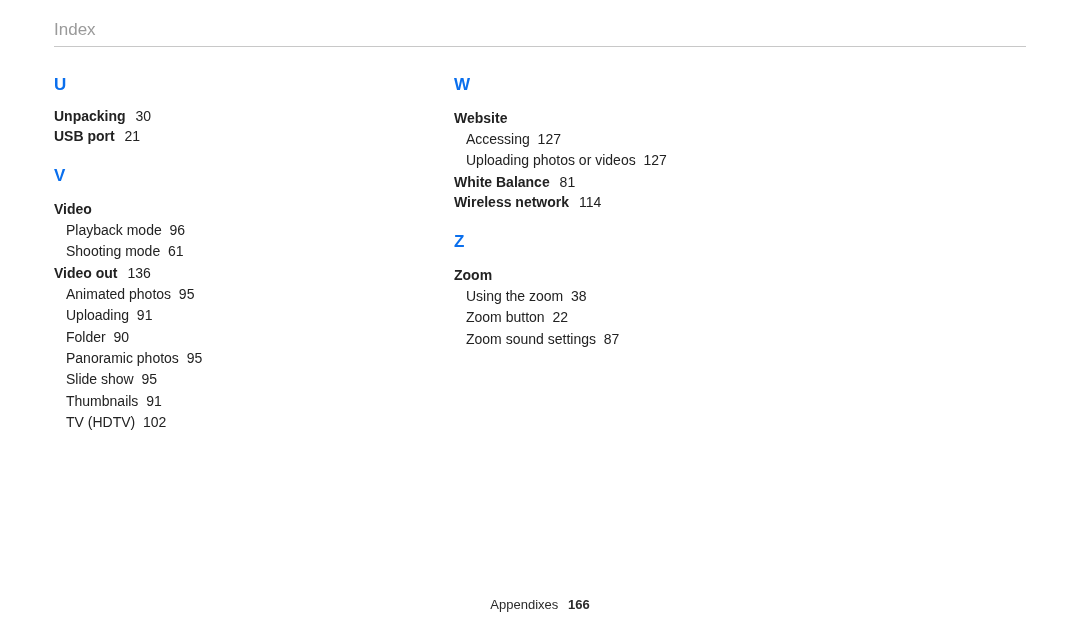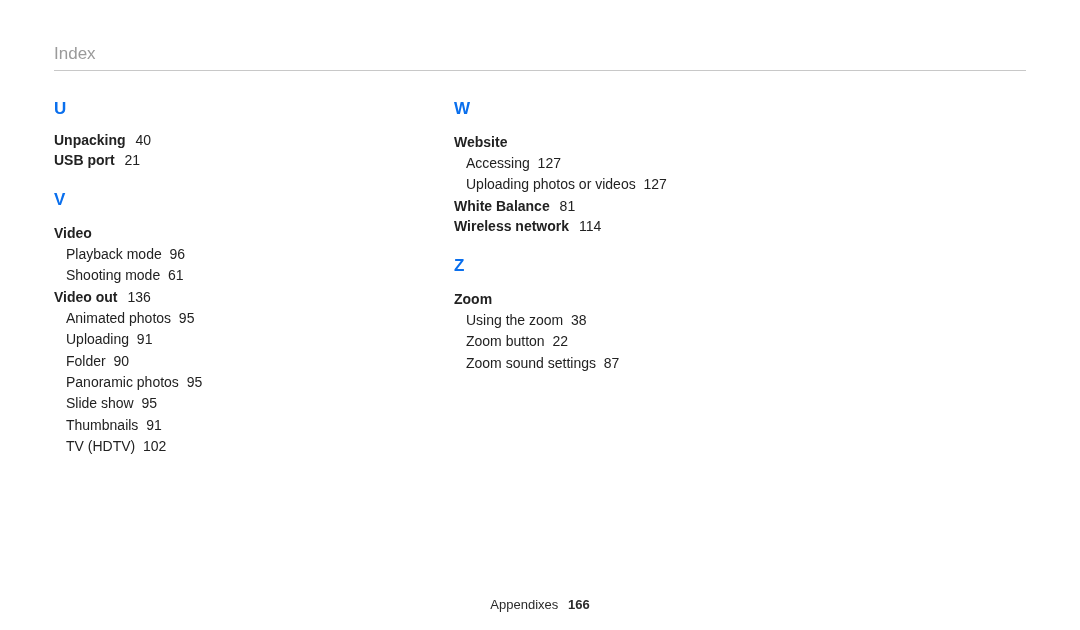--- a/index.html
+++ b/index.html
@@ -7,21 +7,21 @@
     margin: 0;
     padding: 0;
     width: 1080px;
     height: 630px;
     font-family: "Segoe UI", "Helvetica Neue", Arial, sans-serif;
     color: #222;
     background: #fff;
   }
   .page {
     position: relative;
-    padding: 44px 54px 0 54px;
+    padding: 20px 54px 0 54px;
     height: 630px;
   }
   .header {
     font-size: 17px;
     color: #9a9a9a;
     padding-bottom: 6px;
     border-bottom: 1px solid #c8c8c8;
     margin-bottom: 26px;
   }
   .columns {
@@ -77,21 +77,21 @@
   <div class="header">Index</div>
 
   <div class="columns">
 
     <div class="col">
 
       <div class="letter">U</div>
 
       <div class="inline">
         <span class="term">Unpacking</span>
-        <span class="num">40</span>
+        <span class="num">30</span>
       </div>
       <div class="inline">
         <span class="term">USB port</span>
         <span class="num">21</span>
       </div>
 
       <div class="letter">V</div>
 
       <div class="term">Video</div>
       <div class="sub">

